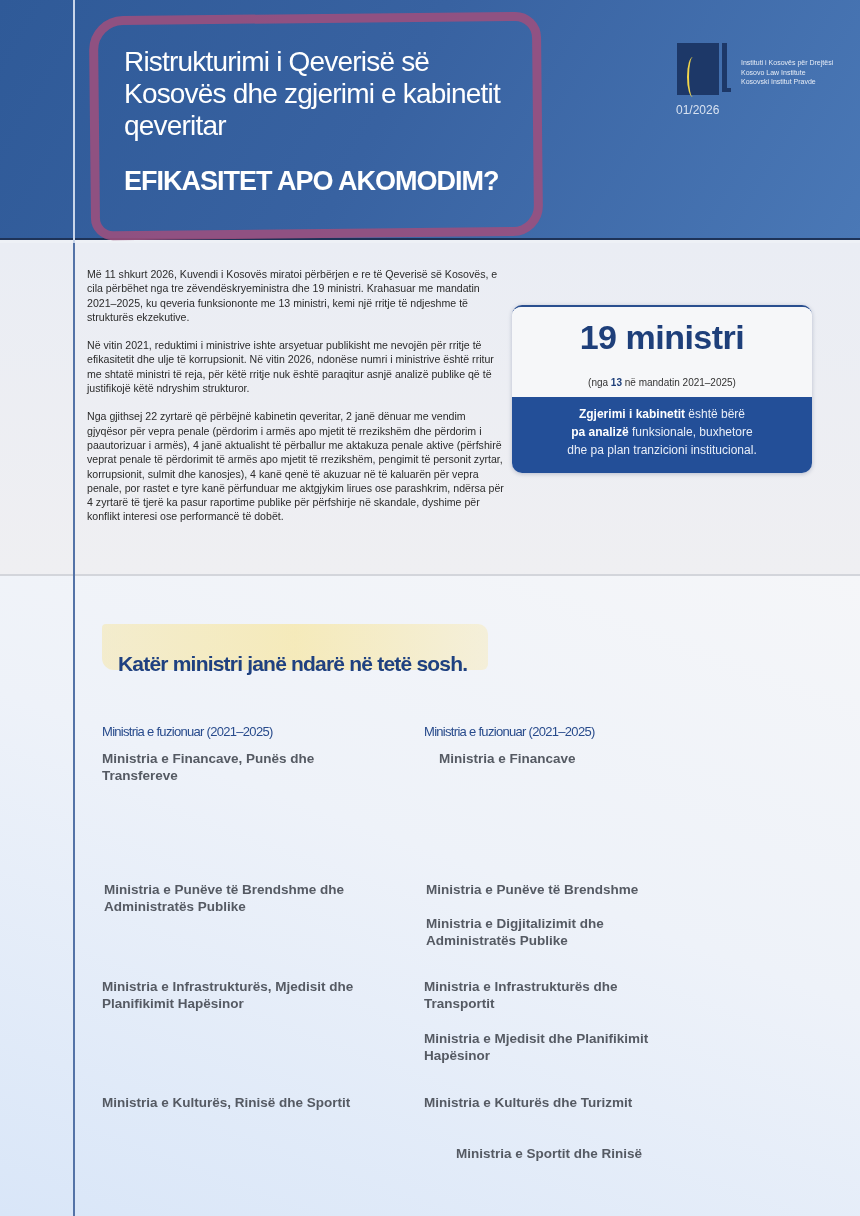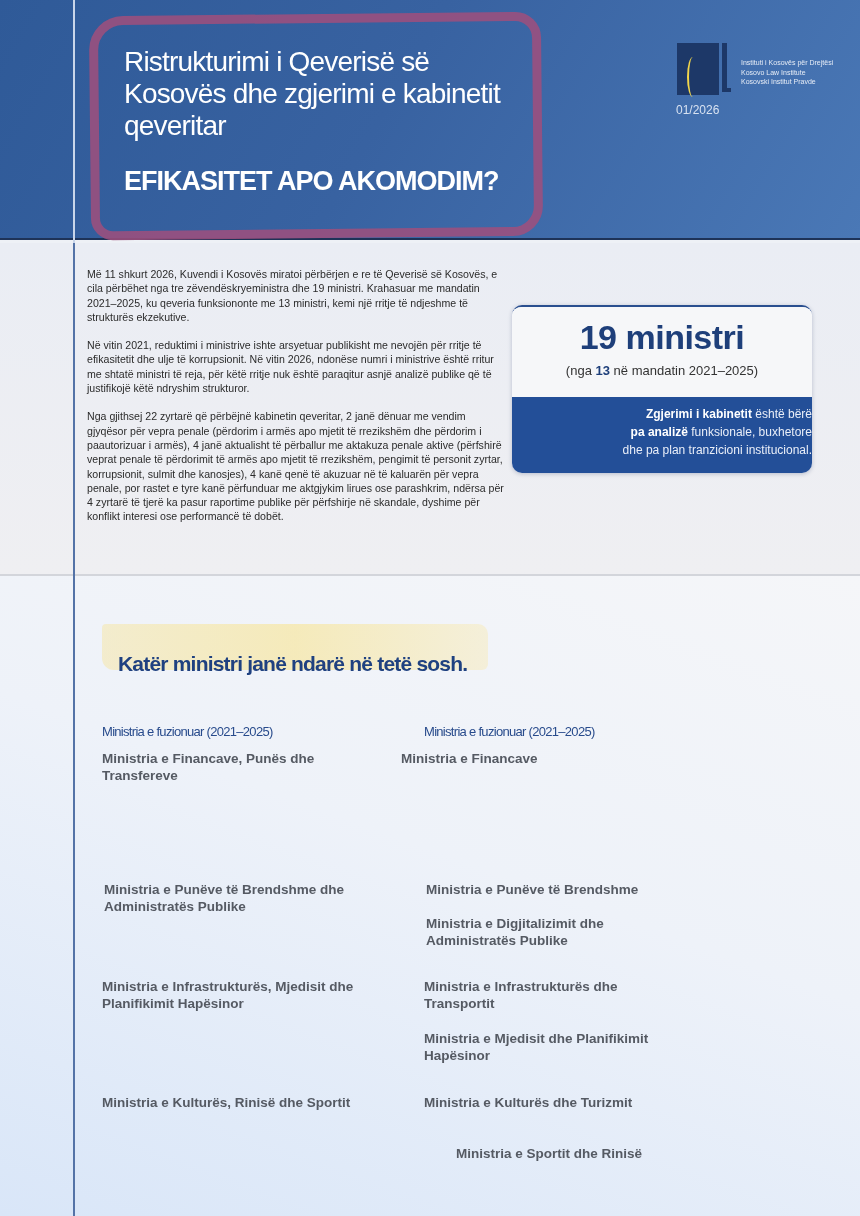--- a/index.html
+++ b/index.html
@@ -68,24 +68,24 @@
     border-radius: 10px; overflow: hidden;
     box-shadow: 0 1px 4px rgba(20,40,90,0.25);
     border-top: 2px solid #2a4f8f;
   }
   .callout-top {
     background: #f6f7f9; height: 90px; text-align: center; padding-top: 10px;
   }
   .callout-big {
     color: #1e3f7a; font-size: 34px; font-weight: bold; letter-spacing: -0.5px; line-height: 40px;
   }
-  .callout-sub { color: #333; font-size: 13px; margin-top: 6px; }
+  .callout-sub { color: #333; font-size: 10px; margin-top: 20px; }
   .callout-sub b { color: #1e3f7a; }
   .callout-bottom {
-    background: #234f98; height: 78px; color: #e9eef8; text-align: right;
+    background: #234f98; height: 78px; color: #e9eef8; text-align: center;
     font-size: 12px; line-height: 18px; padding-top: 8px;
   }
   .callout-bottom b { color: #ffffff; }
   
   .lower {
     position: absolute; left: 0; top: 576px; width: 860px; height: 640px;
     background: linear-gradient(200deg, #f5f6f9 0%, #eef2f9 45%, #d9e6f8 100%);
   }
   .highlight {
     position: absolute; left: 102px; top: 48px; width: 386px; height: 46px;
@@ -153,21 +153,21 @@
   <h2 class="section-heading">Katër ministri janë ndarë në tetë sosh.</h2>
 
   <div class="col-head" style="left:102px; top:148px;">Ministria e fuzionuar (2021–2025)</div>
   <div class="col-head" style="left:424px; top:148px;">Ministria e fuzionuar (2021–2025)</div>
 
   <div class="min" style="left:102px; top:174px; width:280px;">Ministria e Financave, Punës dhe Transfereve</div>
   <div class="min" style="left:104px; top:305px; width:290px;">Ministria e Punëve të Brendshme dhe Administratës Publike</div>
   <div class="min" style="left:102px; top:402px; width:300px;">Ministria e Infrastrukturës, Mjedisit dhe Planifikimit Hapësinor</div>
   <div class="min" style="left:102px; top:518px; width:300px;">Ministria e Kulturës, Rinisë dhe Sportit</div>
 
-  <div class="min" style="left:401px; top:174px; width:280px;">Ministria e Financave</div>
+  <div class="min" style="left:439px; top:174px; width:280px;">Ministria e Financave</div>
   <div class="min" style="left:426px; top:305px; width:280px;">Ministria e Punëve të Brendshme</div>
   <div class="min" style="left:426px; top:339px; width:230px;">Ministria e Digjitalizimit dhe Administratës Publike</div>
   <div class="min" style="left:424px; top:402px; width:230px;">Ministria e Infrastrukturës dhe Transportit</div>
   <div class="min" style="left:424px; top:454px; width:260px;">Ministria e Mjedisit dhe Planifikimit Hapësinor</div>
   <div class="min" style="left:424px; top:518px; width:280px;">Ministria e Kulturës dhe Turizmit</div>
   <div class="min" style="left:424px; top:569px; width:280px;padding-left:32px;">Ministria e Sportit dhe Rinisë</div>
 </div>
 
 <div class="vline-body"></div>
 

